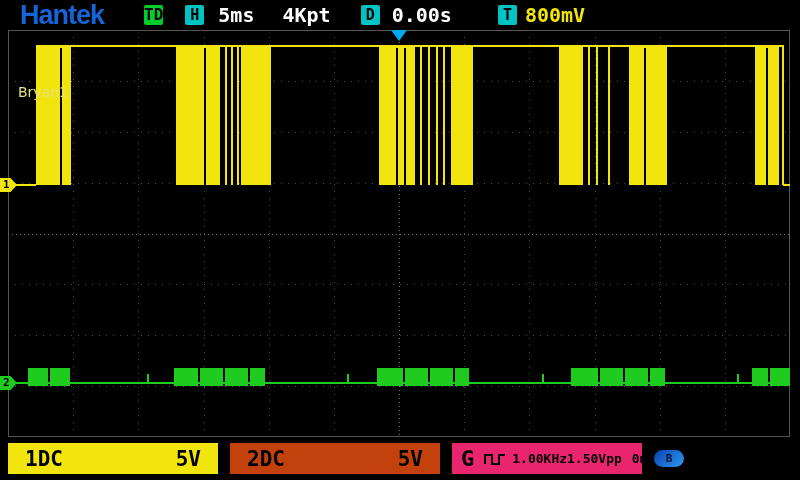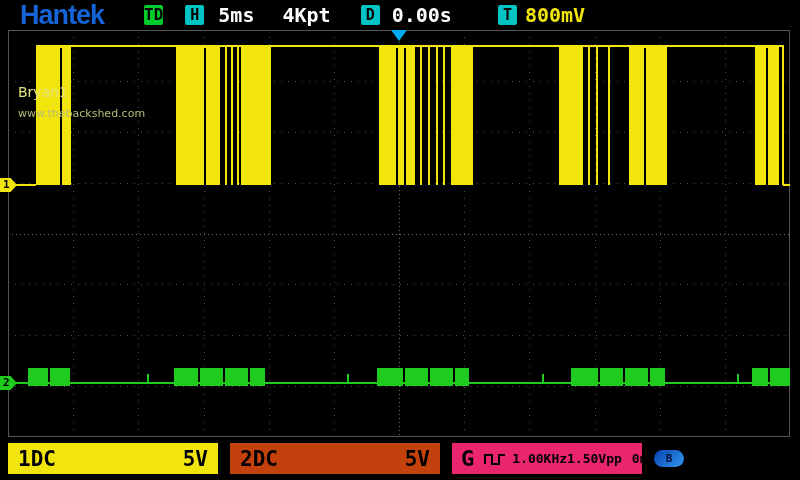--- a/index.html
+++ b/index.html
@@ -36,21 +36,21 @@
   .marker1 { top:148px; background:#f2e50e; }
   .marker2 { top:346px; background:#1ecb1e; }
   .trig { position:absolute; top:0; left:383px; width:0; height:0;
           border-left:8px solid transparent; border-right:8px solid transparent;
           border-top:11px solid #00a8f0; }
 
   
   .bottombar { position:absolute; left:0; top:437px; width:800px; height:43px;
                display:flex; align-items:center; padding:0 8px; background:#000; }
   .chbox { width:210px; height:31px; display:flex; align-items:center;
-           justify-content:space-between; padding:0 10px; color:#000;
+           justify-content:space-between; padding:0 17px; color:#000;
            font-weight:bold; font-size:21px; }
   .ch1box { background:#f2e50e; }
   .ch2box { background:#c2410c; margin-left:12px; }
   .genbox { width:190px; height:31px; background:#e8256d; margin-left:12px;
             display:flex; align-items:center; padding:0 9px; color:#000;
             font-weight:bold; }
   .genbox .g { font-size:22px; margin-right:10px; }
   .gencol { display:flex; justify-content:center; }
   .genrow { display:flex; align-items:center; font-size:13px; line-height:14px; }
   .genrow .sqwave { margin-right:6px; display:inline-flex; }
@@ -143,21 +143,20 @@
         <line x1="421" y1="16" x2="421" y2="155" stroke="#f2e50e" stroke-width="1.3"></line>
         <line x1="429" y1="16" x2="429" y2="155" stroke="#f2e50e" stroke-width="1.3"></line>
         <line x1="436" y1="16" x2="436" y2="155" stroke="#f2e50e" stroke-width="1.3"></line>
         <line x1="581" y1="16" x2="581" y2="155" stroke="#f2e50e" stroke-width="1.3"></line>
         <line x1="589" y1="16" x2="589" y2="155" stroke="#f2e50e" stroke-width="1.3"></line>
         <line x1="601" y1="16" x2="601" y2="155" stroke="#f2e50e" stroke-width="1.3"></line>
         <line x1="775" y1="16" x2="775" y2="155" stroke="#f2e50e" stroke-width="1.3"></line>
       </svg>
     <div class="overlay">
       <div class="l1">Bryan1</div>
-      <div class="l2">www.thebackshed.com</div>
     </div>
     <div class="marker marker1">1</div>
     <div class="marker marker2">2</div>
     <div class="trig"></div>
   </div>
 
   <div class="bottombar">
     <div class="chbox ch1box">
       <span>1DC</span>
       <span>5V</span>

